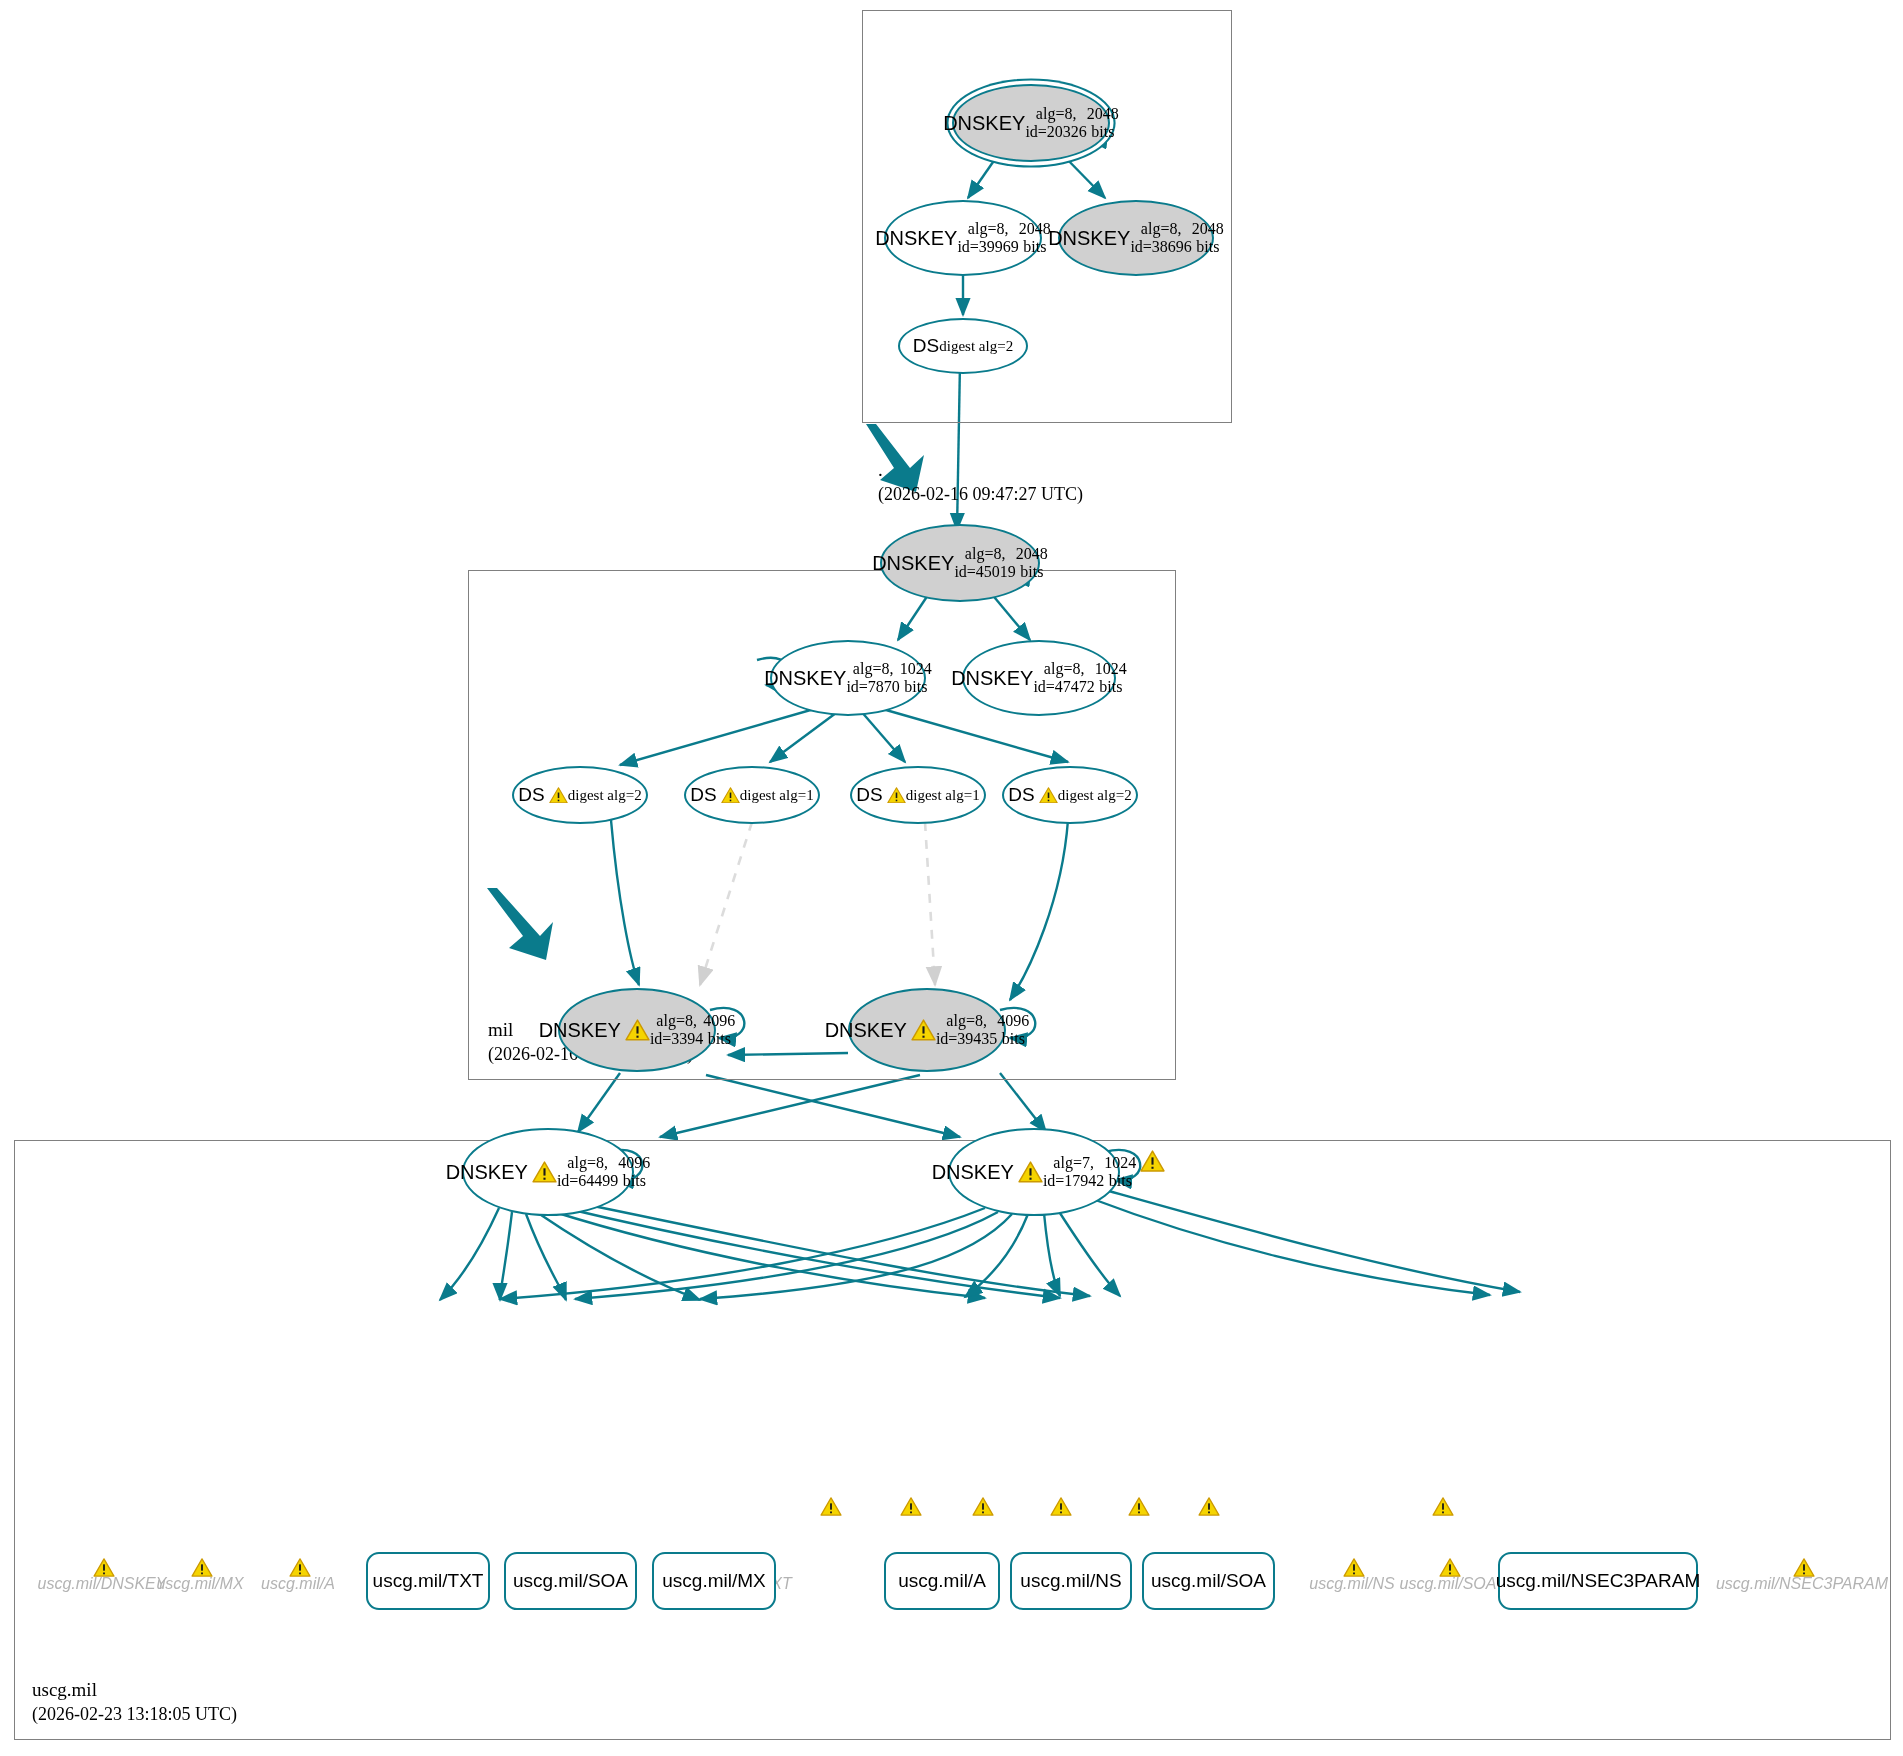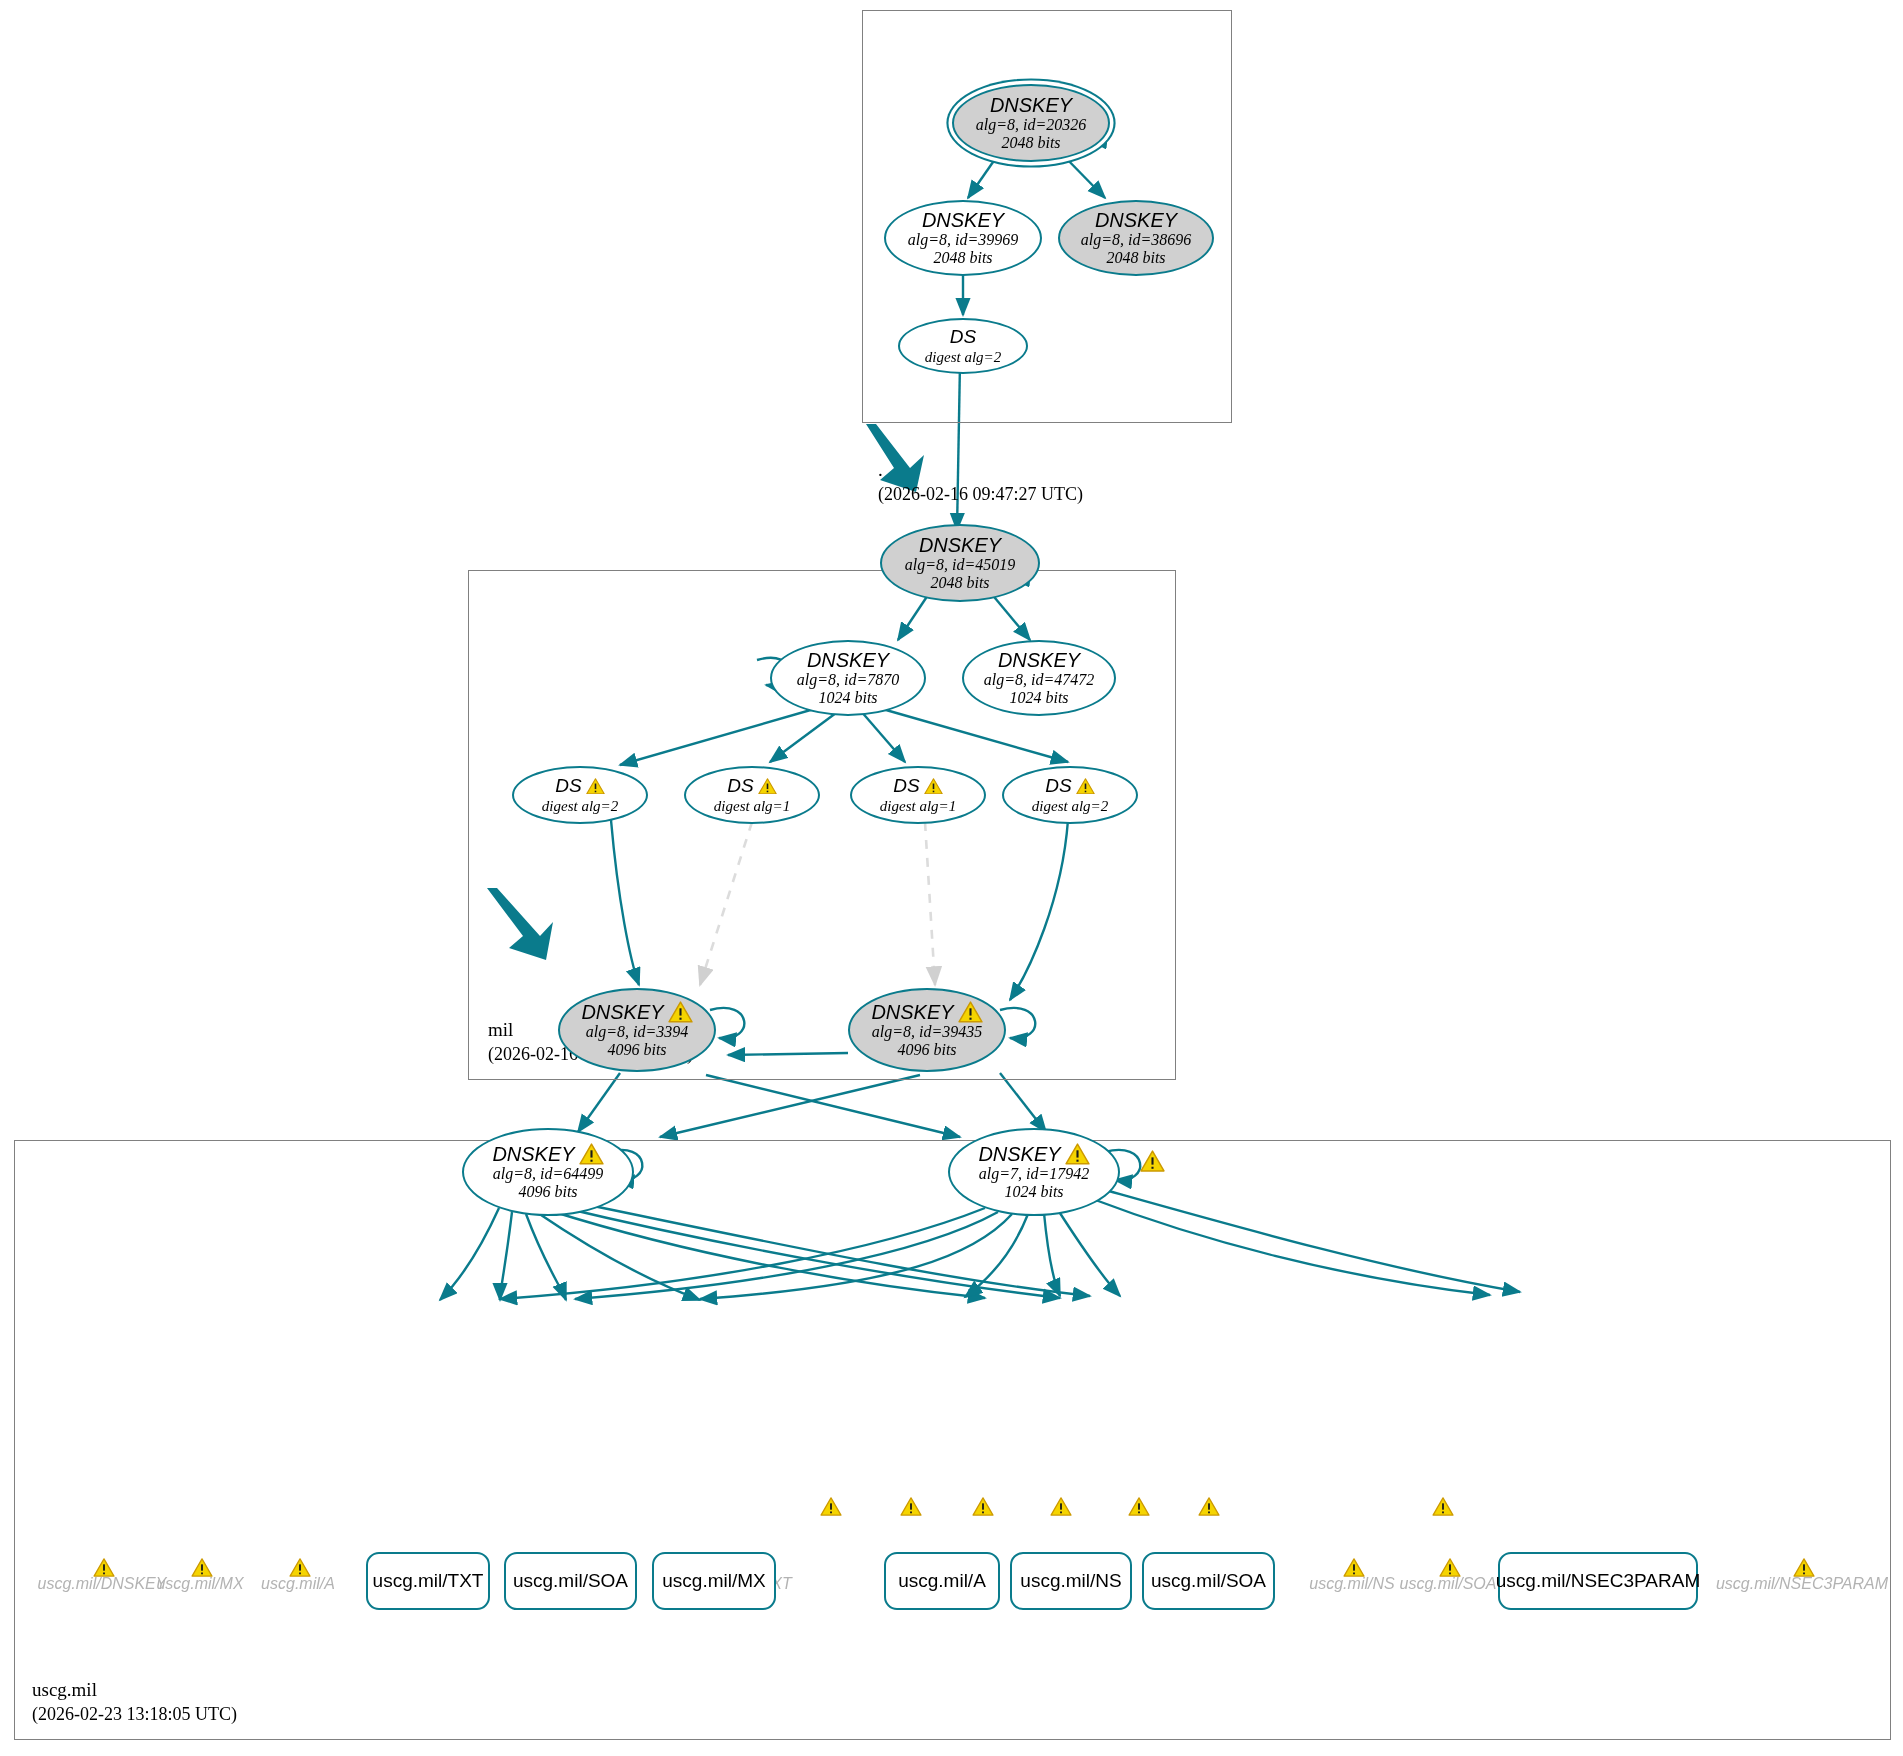--- a/index.html
+++ b/index.html
@@ -9,23 +9,23 @@
   
   .zone{position:absolute;border:1.6px solid #808080;background:transparent;box-sizing:border-box;}
   .zone-label{position:absolute;font-family:"Liberation Serif", serif;color:#000;white-space:nowrap;}
   .zone-name{font-size:19px;line-height:24px;}
   .zone-time{font-size:18px;line-height:24px;}
 
   
   svg.edges{position:absolute;left:0;top:0;width:1903px;height:1756px;overflow:visible;pointer-events:none;}
 
   
-  .node{position:absolute;display:flex;flex-direction:column;align-items:center;justify-content:center;
+  .node{position:absolute;display:flex;flex-direction:row;align-items:center;justify-content:center;
         box-sizing:border-box;border:2.2px solid #0a7b8c;border-radius:50%;background:#ffffff;
-        color:#000;text-align:center;font-style:italic;}
+        color:#000;text-align:center;}
   .node.shaded{background:#d0d0d0;}
   .node.ksk-double{box-shadow:0 0 0 3.5px #ffffff, 0 0 0 5.6px #0a7b8c;}
   .node .t1{font-family:"Liberation Sans", sans-serif;font-size:20px;line-height:22px;display:flex;align-items:center;gap:4px;}
   .node .t2{font-family:"Liberation Serif", serif;font-size:16px;line-height:18px;}
   .node.small .t1{font-size:19px;}
   .node.small .t2{font-size:15px;}
 
   
   .rrset{position:absolute;display:flex;align-items:center;justify-content:center;box-sizing:border-box;
          border:2.2px solid #0a7b8c;border-radius:13px;background:#fff;color:#000;

